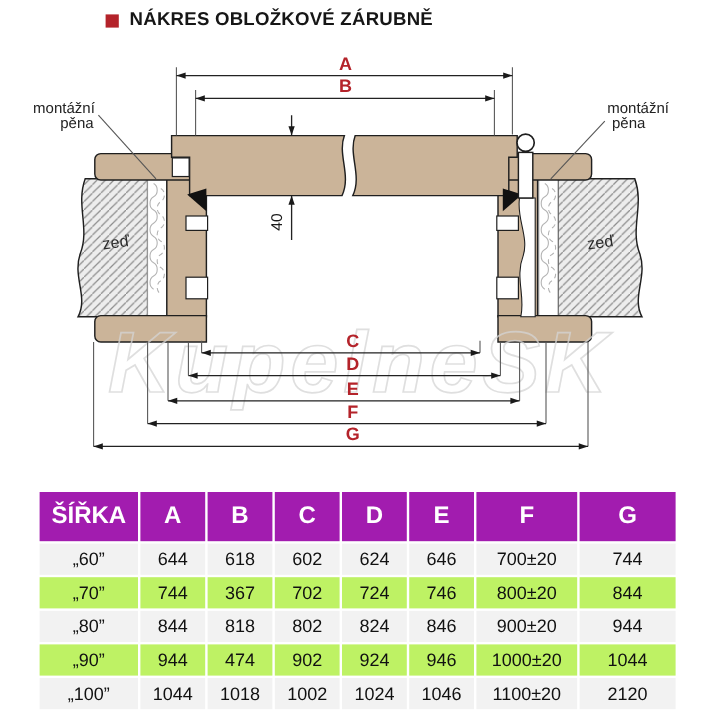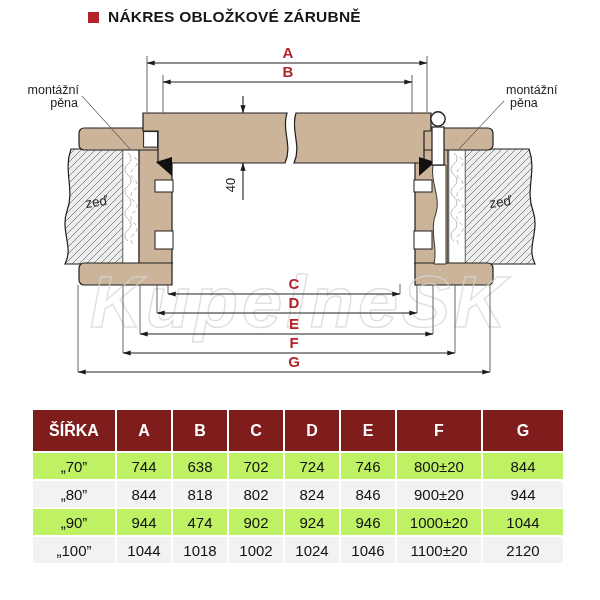--- a/index.html
+++ b/index.html
@@ -10,21 +10,21 @@
   .title-text{font-size:15.5px;font-weight:700;color:#161616;letter-spacing:.2px;text-align:right;}
   svg text{font-family:"Liberation Sans",sans-serif;}
   .dl{fill:#b4232a;font-size:15px;font-weight:700;text-anchor:middle;}
   .lbl{fill:#222;font-size:12.5px;}
   .wall-lbl{fill:#2b2b2b;font-size:13.5px;}
   .dim{stroke:#222;stroke-width:1.1;}
   .ext{stroke:#555;stroke-width:.9;}
   .wm{fill:none;stroke:#d5d5d5;stroke-width:1.4;font-size:72px;font-style:italic;
       font-weight:700;letter-spacing:4px;text-anchor:middle;opacity:.75;}
   table.dims{position:absolute;left:31px;top:408px;border-collapse:separate;border-spacing:2px;}
-  table.dims th{background:#7f1d1d;color:#fff;font-size:16px;font-weight:700;
+  table.dims th{background:#a21caf;color:#fff;font-size:20px;font-weight:700;
       height:41px;text-align:center;padding:0 2px;}
   table.dims td{font-size:15px;color:#111;height:26px;text-align:center;padding:0 2px;}
   tr.rl td{background:#f2f2f2;}
   tr.rd td{background:#bef264;}
 </style>
 </head>
 <body>
 
 <div class="page">
 
@@ -160,24 +160,34 @@
         <th>A</th>
         <th>B</th>
         <th>C</th>
         <th>D</th>
         <th>E</th>
         <th>F</th>
         <th>G</th>
       </tr>
     </thead>
     <tbody>
+      <tr class="rl">
+        <td>„60”</td>
+        <td>644</td>
+        <td>618</td>
+        <td>602</td>
+        <td>624</td>
+        <td>646</td>
+        <td>700±20</td>
+        <td>744</td>
+      </tr>
       <tr class="rd">
         <td>„70”</td>
         <td>744</td>
-        <td>638</td>
+        <td>367</td>
         <td>702</td>
         <td>724</td>
         <td>746</td>
         <td>800±20</td>
         <td>844</td>
       </tr>
       <tr class="rl">
         <td>„80”</td>
         <td>844</td>
         <td>818</td>

